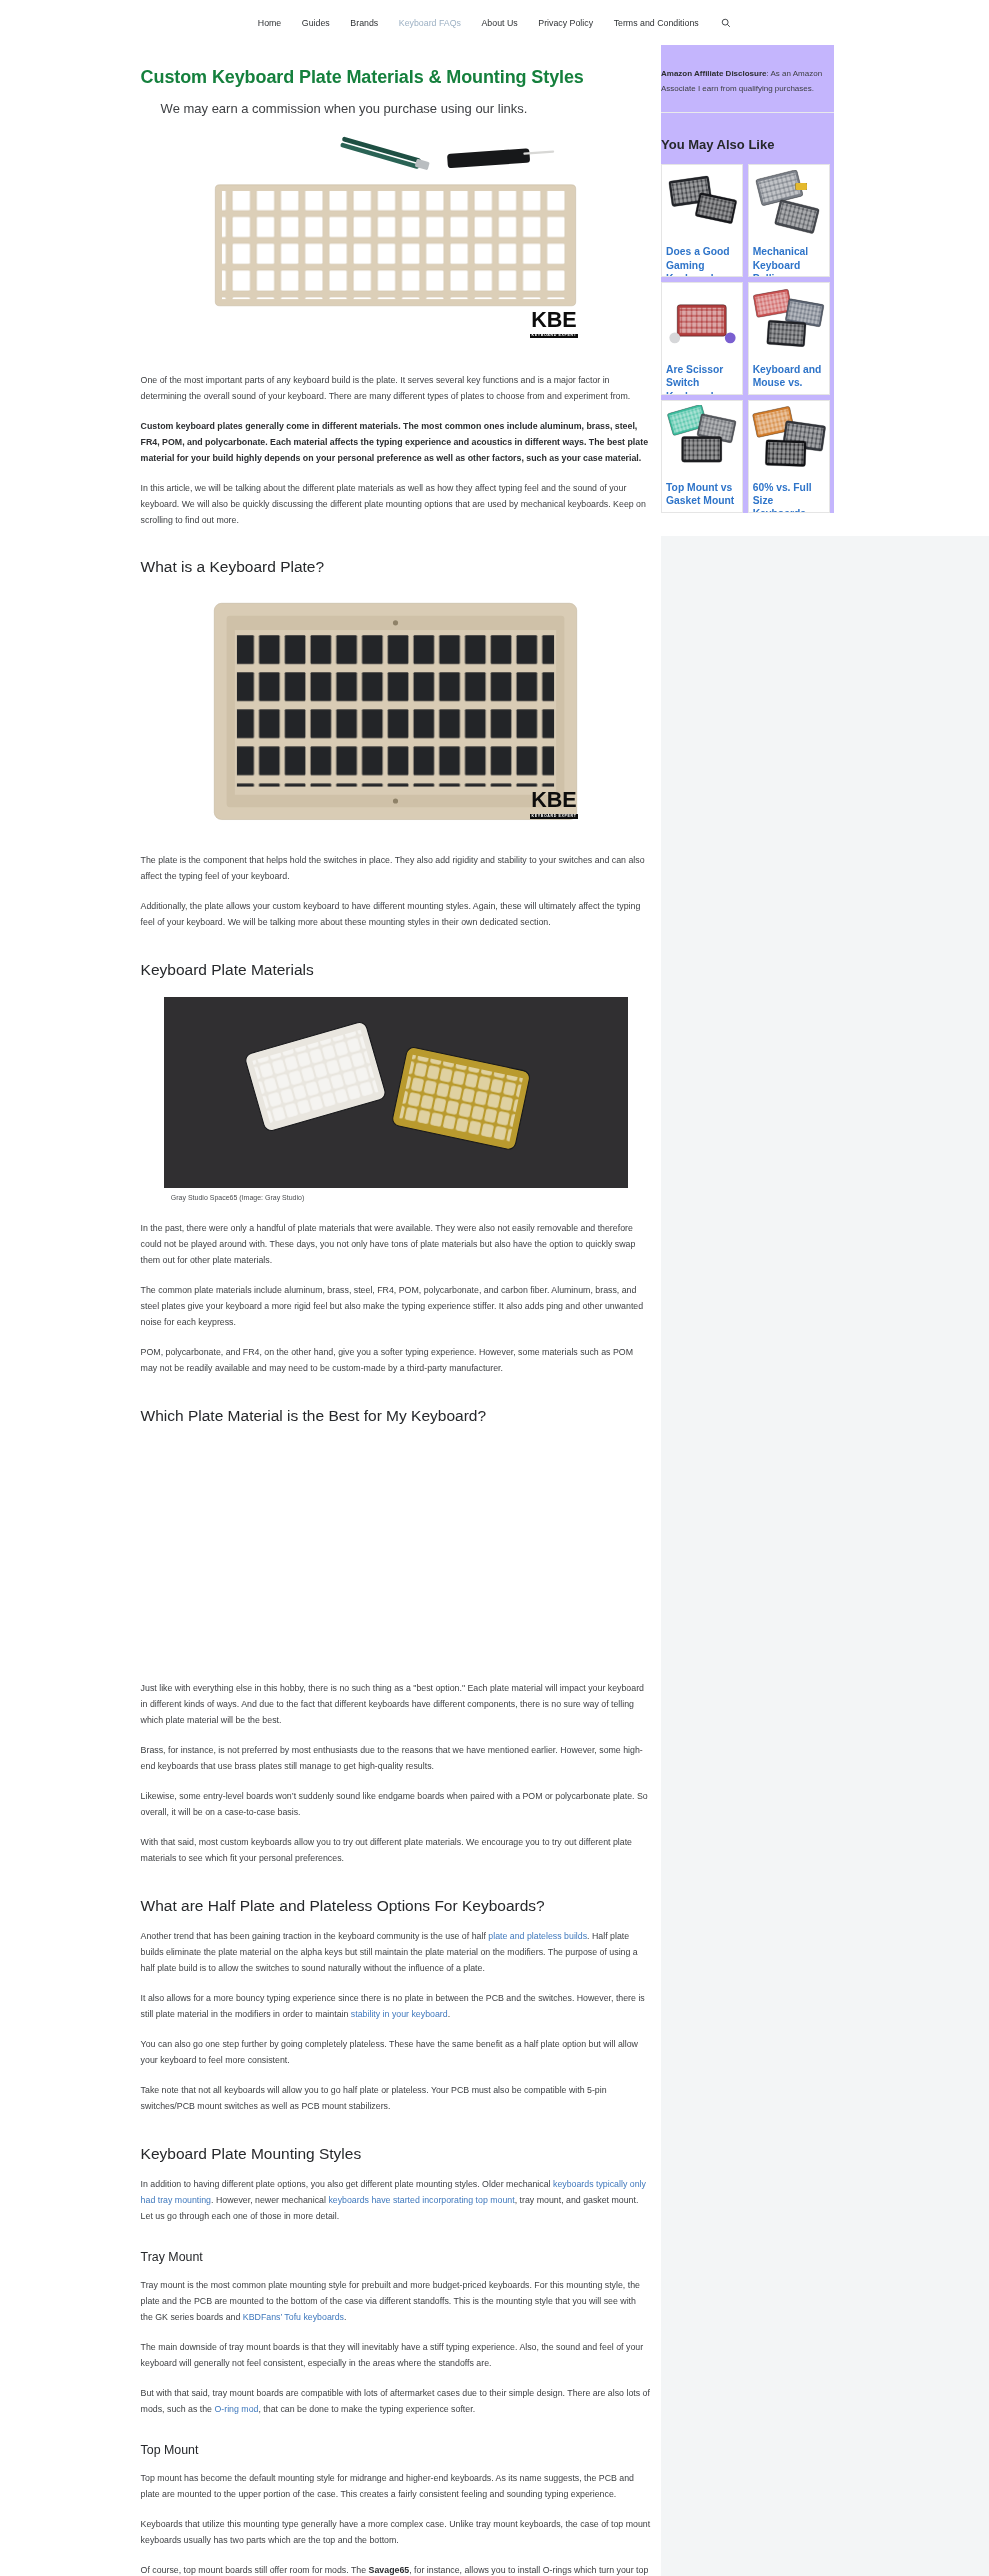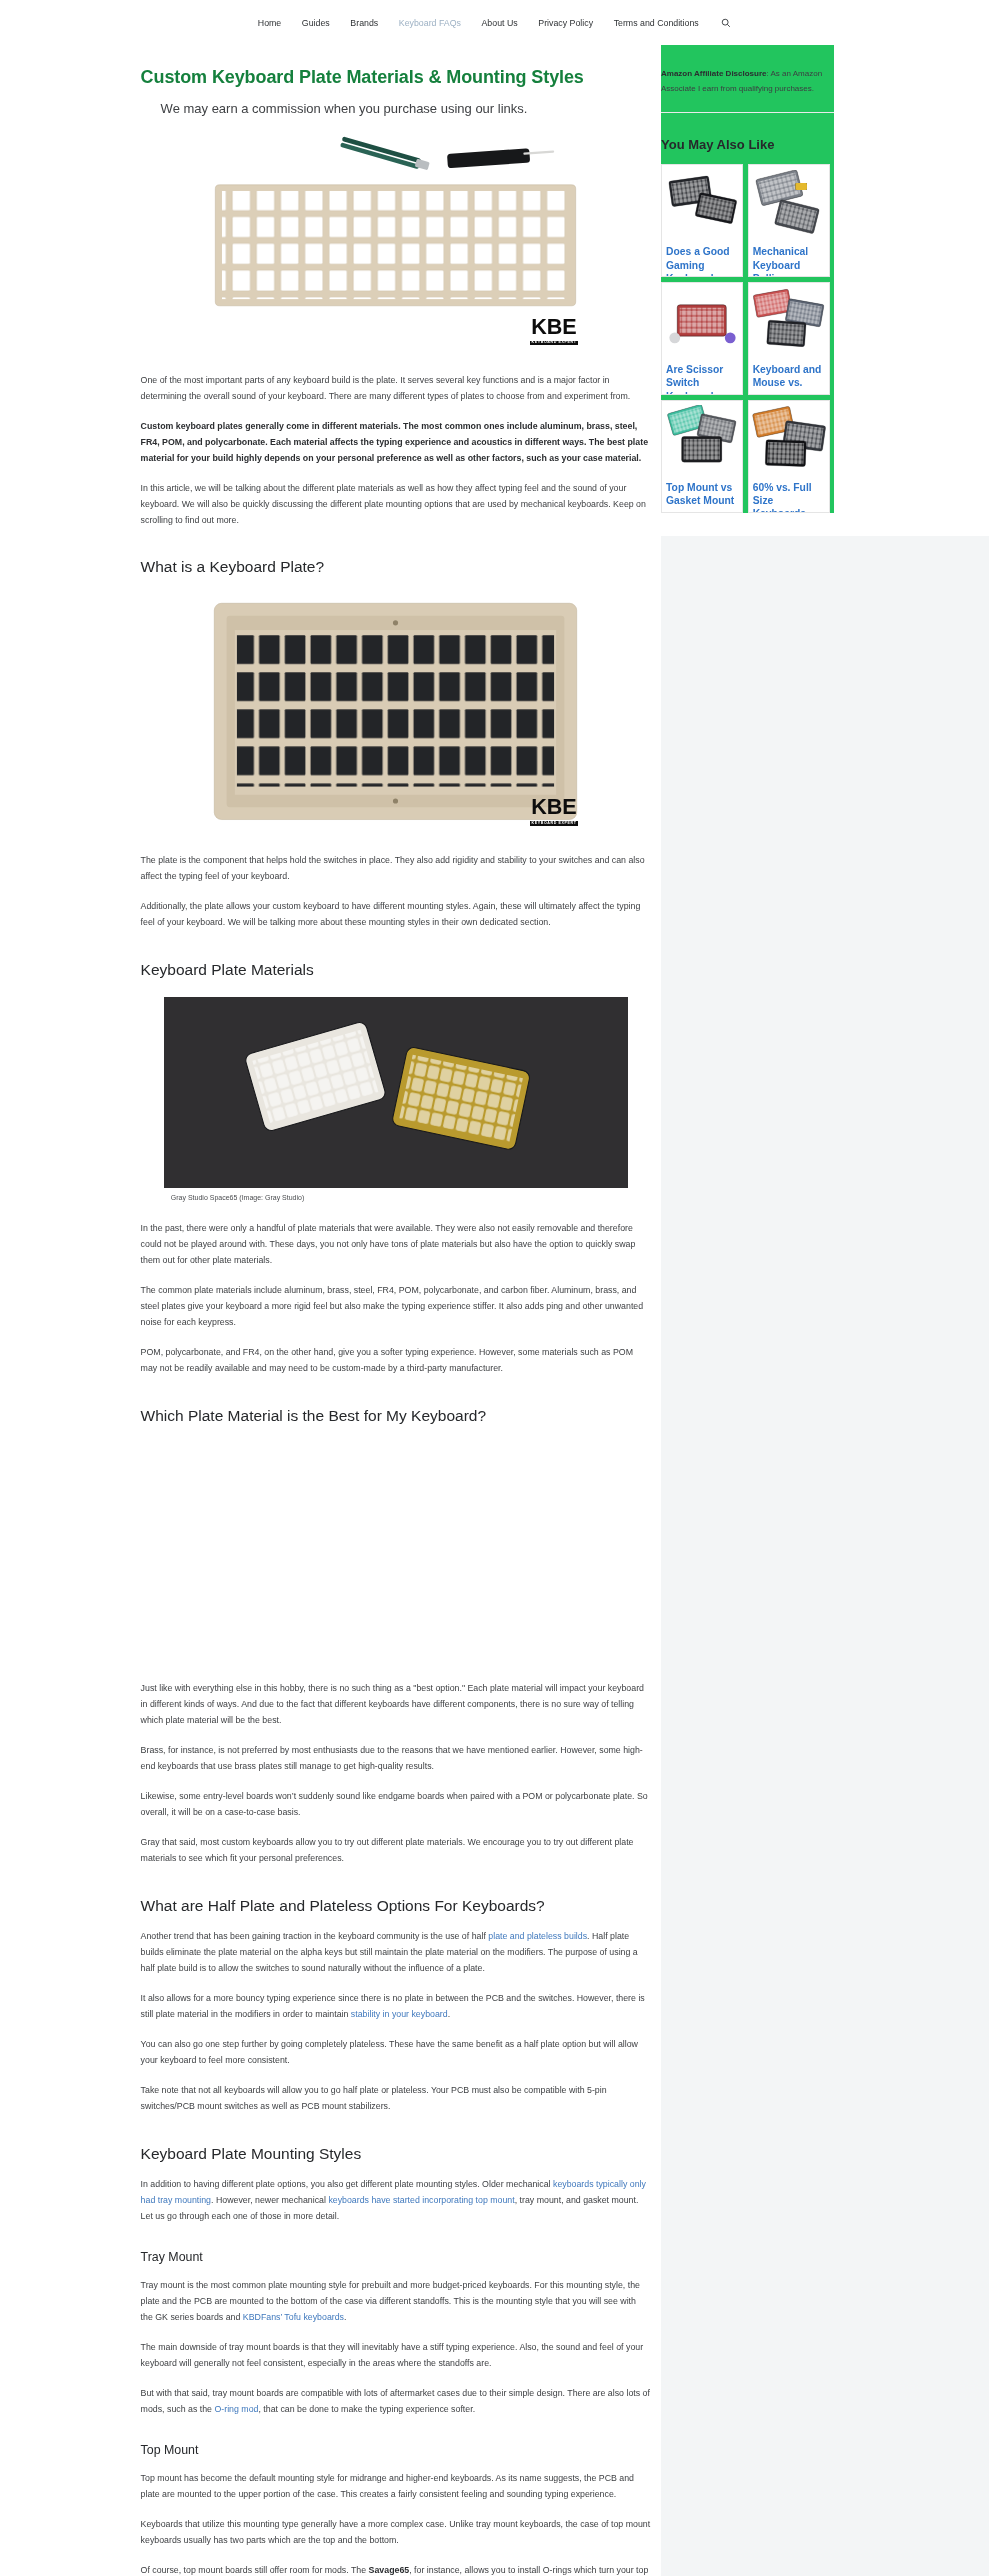--- a/index.html
+++ b/index.html
@@ -11,41 +11,41 @@
   .nav{display:flex;gap:20.6px;font-size:8.8px;}
   .nav a{color:#2f3235;text-decoration:none;cursor:pointer;}
   .nav a.active{color:#9db1c4;}
   .search-btn{display:flex;align-items:center;cursor:pointer;margin-left:2.1px;}
 
   
   .layout{display:flex;align-items:stretch;}
   .article-col{width:541px;margin-left:120px;box-sizing:border-box;background:#fff;
                padding:18.5px 10.3px 20.6px 20.6px;flex:none;}
   .side-col{flex:1;display:flex;flex-direction:column;min-width:0;}
-  .side-card{width:173px;background:#22c55e;padding-top:20.6px;box-sizing:border-box;}
+  .side-card{width:173px;background:#c4b5fd;padding-top:20.6px;box-sizing:border-box;}
   .side-fill{flex:1;background:#f3f5f6;margin-top:23px;}
 
   
   h1{font-size:18px;font-weight:700;color:#15803d;margin:3.1px 0 13.4px 0;letter-spacing:-0.1px;}
   h2{font-size:15.5px;font-weight:500;color:#26282b;margin:30px 0 5.2px 0;}
   h3{font-size:12.4px;font-weight:500;color:#26282b;margin:25px 0 3.1px 0;}
   .disclaimer{font-size:13px;color:#3f4144;margin:0 0 14.4px 0;padding-left:20px;}
   .p{font-size:8.8px;line-height:1.8;margin:14.4px 0;max-width:510px;}
   .p.bold{font-weight:700;color:#2b2d30;}
   .lnk{color:#4079bd;text-decoration:none;cursor:pointer;}
   .b{font-weight:700;color:#2b2d30;}
 
   
   .fig{position:relative;margin:17.5px auto;display:block;}
   .fig-hero{width:381px;height:222px;}
   .fig-case{width:381px;height:242px;}
   .fig-dark{width:464px;height:191px;background:#302f31;display:flex;align-items:center;justify-content:center;overflow:hidden;}
   .fig3wrap{width:464px;margin:17.5px auto 20.6px auto;}
   .caption{font-size:7px;color:#4a4c4f;margin:6.2px 0 0 7.2px;}
-  .wm{position:absolute;right:8.2px;bottom:10px;text-align:center;color:#0d0d0d;line-height:1;}
+  .wm{position:absolute;right:8.2px;bottom:17px;text-align:center;color:#0d0d0d;line-height:1;}
   .wm .wm-big{font-size:21.6px;font-weight:800;letter-spacing:0px;display:block;font-family:"Liberation Sans",sans-serif;}
   .wm .wm-small{font-size:3.6px;font-weight:700;letter-spacing:0.6px;background:#0d0d0d;color:#fff;padding:0.5px 1.5px;display:inline-block;margin-top:0.5px;}
   .videobox{height:237px;}
 
   
   .disclosure{font-size:8px;line-height:1.95;color:#3c3e41;margin:0;padding-right:3.1px;}
   .disclosure .b2{font-weight:700;color:#2b2d30;}
   .side-divider{height:0.5px;background:#e9eaeb;margin:15.5px 0 0 0;}
   .side-h{font-size:13px;font-weight:700;color:#26282b;margin:24px 0 12.4px 0;}
   .sgrid{display:grid;grid-template-columns:82px 82px;gap:4.6px;}
@@ -169,21 +169,21 @@
       <p class="p">The common plate materials include aluminum, brass, steel, FR4, POM, polycarbonate, and carbon fiber. Aluminum, brass, and steel plates give your keyboard a more rigid feel but also make the typing experience stiffer. It also adds ping and other unwanted noise for each keypress.</p>
       <p class="p">POM, polycarbonate, and FR4, on the other hand, give you a softer typing experience. However, some materials such as POM may not be readily available and may need to be custom-made by a third-party manufacturer.</p>
 
       <h2>Which Plate Material is the Best for My Keyboard?</h2>
 
       <div class="videobox"></div>
 
       <p class="p">Just like with everything else in this hobby, there is no such thing as a "best option." Each plate material will impact your keyboard in different kinds of ways. And due to the fact that different keyboards have different components, there is no sure way of telling which plate material will be the best.</p>
       <p class="p">Brass, for instance, is not preferred by most enthusiasts due to the reasons that we have mentioned earlier. However, some high-end keyboards that use brass plates still manage to get high-quality results.</p>
       <p class="p">Likewise, some entry-level boards won’t suddenly sound like endgame boards when paired with a POM or polycarbonate plate. So overall, it will be on a case-to-case basis.</p>
-      <p class="p">Gray that said, most custom keyboards allow you to try out different plate materials. We encourage you to try out different plate materials to see which fit your personal preferences.</p>
+      <p class="p">With that said, most custom keyboards allow you to try out different plate materials. We encourage you to try out different plate materials to see which fit your personal preferences.</p>
 
       <h2>What are Half Plate and Plateless Options For Keyboards?</h2>
 
       <p class="p">
         <span>Another trend that has been gaining traction in the keyboard community is the use of half </span><a class="lnk">plate and plateless builds</a><span>. Half plate builds eliminate the plate material on the alpha keys but still maintain the plate material on the modifiers. The purpose of using a half plate build is to allow the switches to sound naturally without the influence of a plate.</span>
       </p>
       <p class="p">
         <span>It also allows for a more bouncy typing experience since there is no plate in between the PCB and the switches. However, there is still plate material in the modifiers in order to maintain </span><a class="lnk">stability in your keyboard</a><span>.</span>
       </p>
       <p class="p">You can also go one step further by going completely plateless. These have the same benefit as a half plate option but will allow your keyboard to feel more consistent.</p>

